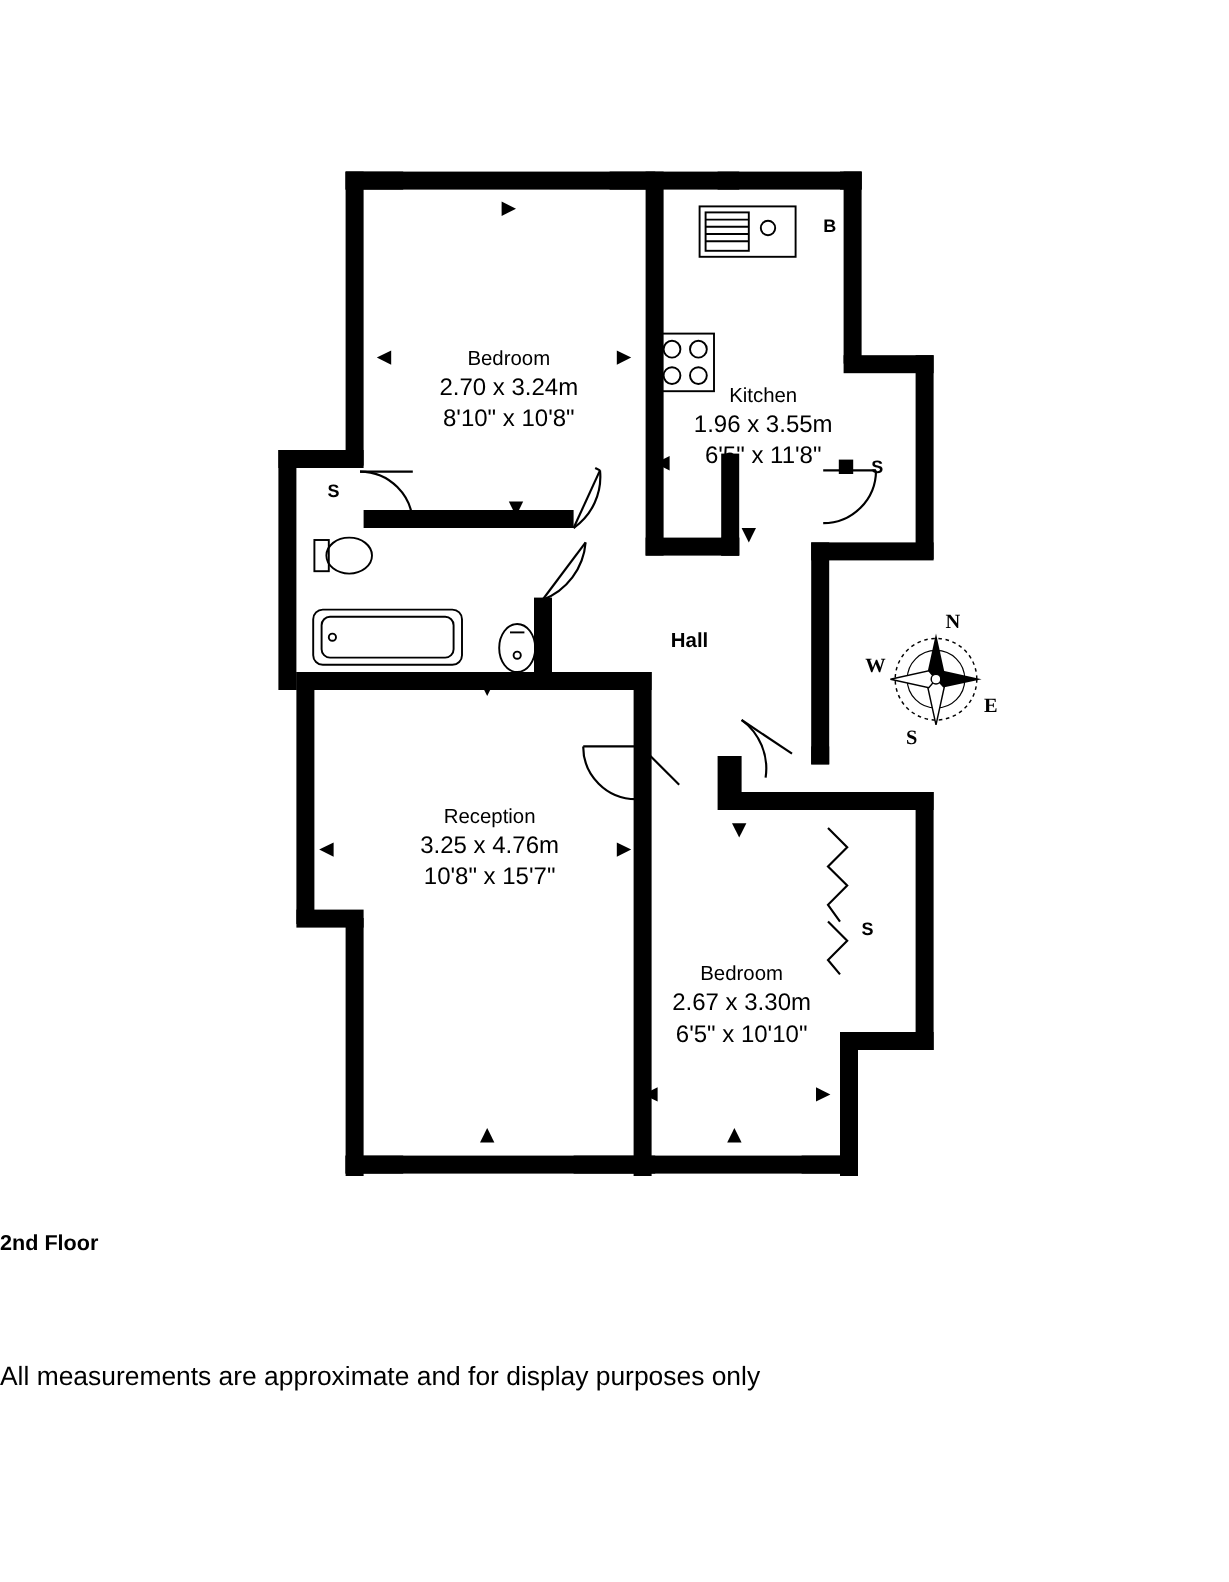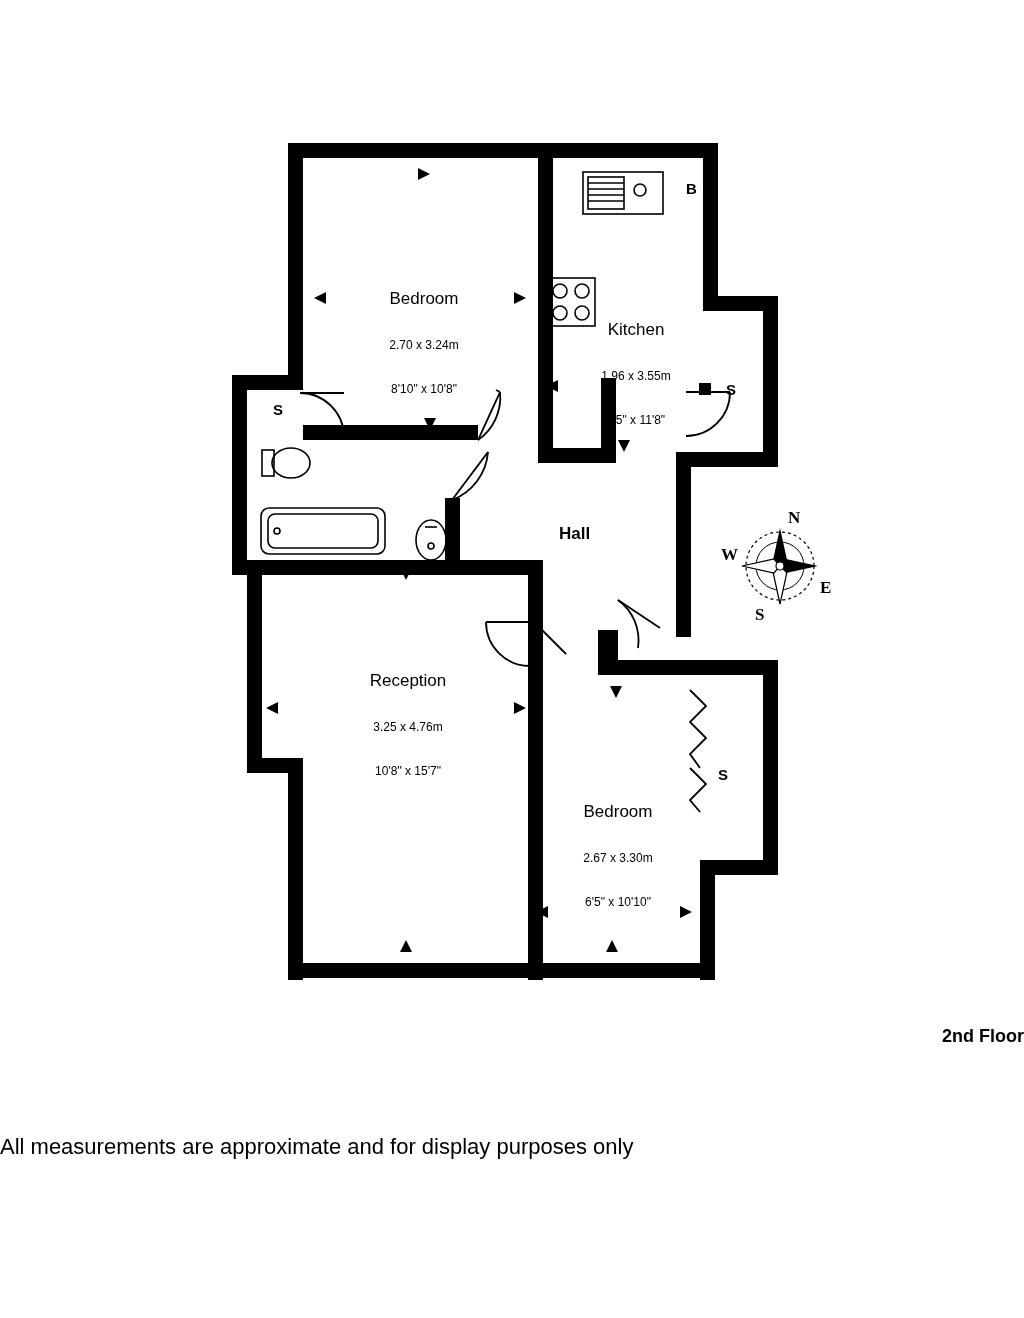--- a/index.html
+++ b/index.html
@@ -34,39 +34,38 @@
     text-align: center;
     line-height: 1.30;
     white-space: nowrap;
   }
   .room-name {
     font-size: 17px;
     font-weight: normal;
     display: block;
   }
   .room-dim {
-    font-size: 12px;
+    font-size: 20px;
     font-weight: normal;
     display: block;
-    margin-top: 28px;
   }
   .hall-label {
     position: absolute;
     font-size: 17px;
     font-weight: bold;
   }
   .marker-letter {
     position: absolute;
     font-size: 15px;
     font-weight: bold;
   }
   .floor-title {
     position: absolute;
     width: 100%;
-    text-align: right;
+    text-align: left;
     font-size: 18px;
     font-weight: bold;
   }
   .total-area {
     position: absolute;
     width: 100%;
     text-align: center;
     font-size: 22px;
     font-weight: normal;
   }

